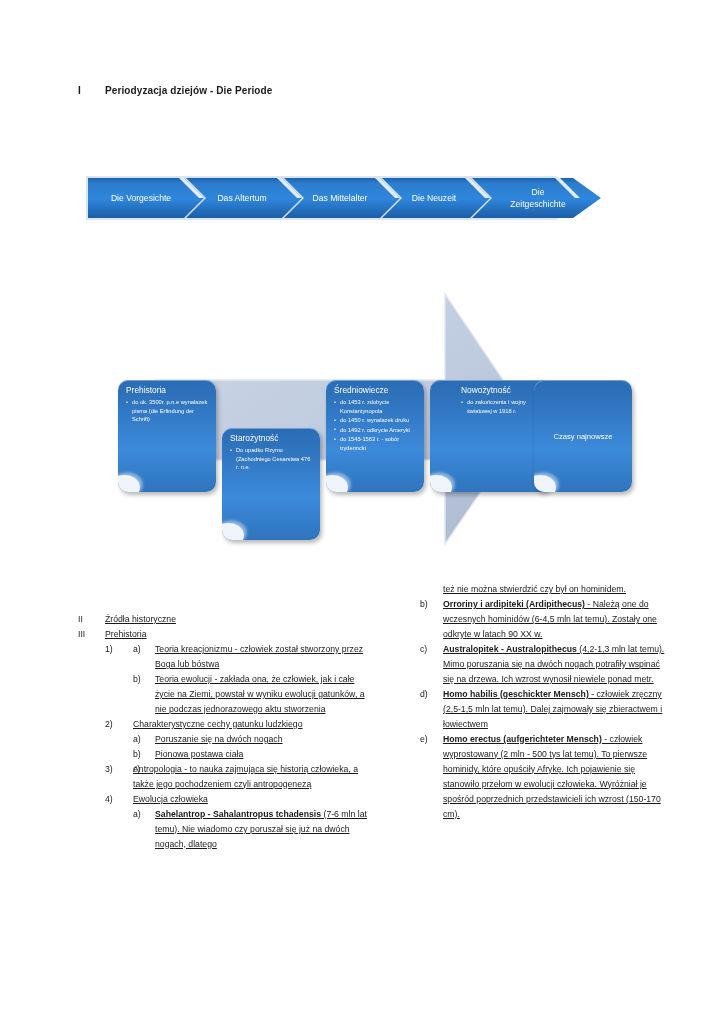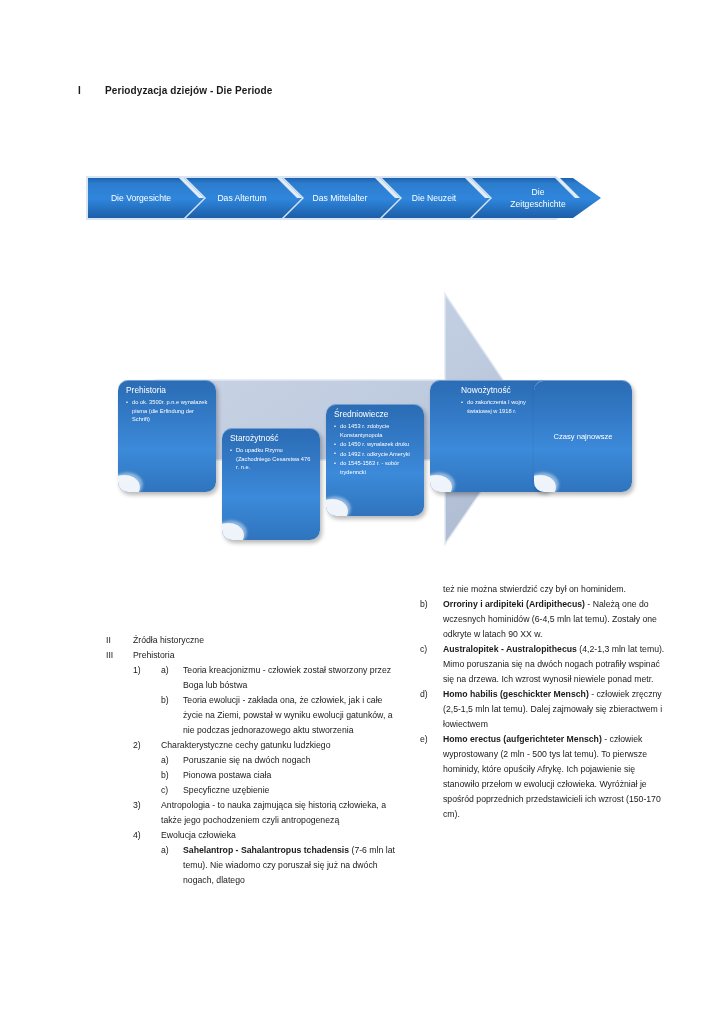--- a/index.html
+++ b/index.html
@@ -132,34 +132,34 @@
     color: #ffffff;
     text-align: center;
   }
 
   
   .col {
     position: absolute;
     font-size: 8.7px;
     line-height: 1.72;
   }
-  .col-left  { left: 78px;  top: 633px; width: 290px; margin-left: 28px; }
+  .col-left  { left: 78px;  top: 612px; width: 290px; }
   .col-right { left: 400px; top: 582px; width: 272px; }
 
   .oitem {
     position: relative;
     display: block;
   }
   .oitem .marker {
     position: absolute;
     left: 0;
     top: 0;
     text-align: left;
   }
-  .oitem .otext { display: block; }
+  .oitem .otext { display: block; text-decoration: underline; }
 
   
   .lvl-roman  { padding-left: 27px; }
   .lvl-roman  > .marker { width: 24px; }
   .lvl-num    { padding-left: 55px; }
   .lvl-num    > .marker { left: 27px; width: 26px; }
   .lvl-alpha  { padding-left: 77px; }
   .lvl-alpha  > .marker { left: 55px; width: 20px; }
 
   
@@ -252,21 +252,21 @@
 
   <div class="pbox" style="left:104px;margin-top:48px;">
     <div class="pbox-inner">
       <div class="pbox-title">Starożytność</div>
       <ul class="pbox-list">
         <li>Do upadku Rzymu (Zachodniego Cesarstwa 476 r. n.e.</li>
       </ul>
     </div>
   </div>
 
-  <div class="pbox" style="left:208px;margin-top:24px;">
+  <div class="pbox" style="left:208px;">
     <div class="pbox-inner">
       <div class="pbox-title">Średniowiecze</div>
       <ul class="pbox-list">
         <li>do 1453 r. zdobycie Konstantynopola</li>
         <li>do 1450 r. wynalazek druku</li>
         <li>do 1492 r. odkrycie Ameryki</li>
         <li>do 1545-1563 r. - sobór trydenncki</li>
       </ul>
     </div>
   </div>
@@ -313,21 +313,20 @@
   <div class="oitem lvl-alpha">
     <span class="marker">a)</span>
     <span class="otext">Poruszanie się na dwóch nogach</span>
   </div>
   <div class="oitem lvl-alpha">
     <span class="marker">b)</span>
     <span class="otext">Pionowa postawa ciała</span>
   </div>
   <div class="oitem lvl-alpha">
     <span class="marker">c)</span>
-    <span class="otext">Specyficzne uzębienie</span>
   </div>
   <div class="oitem lvl-num">
     <span class="marker">3)</span>
     <span class="otext">Antropologia - to nauka zajmująca się historią człowieka, a także jego pochodzeniem czyli antropogenezą</span>
   </div>
   <div class="oitem lvl-num">
     <span class="marker">4)</span>
     <span class="otext">Ewolucja człowieka</span>
   </div>
   <div class="oitem lvl-alpha">

